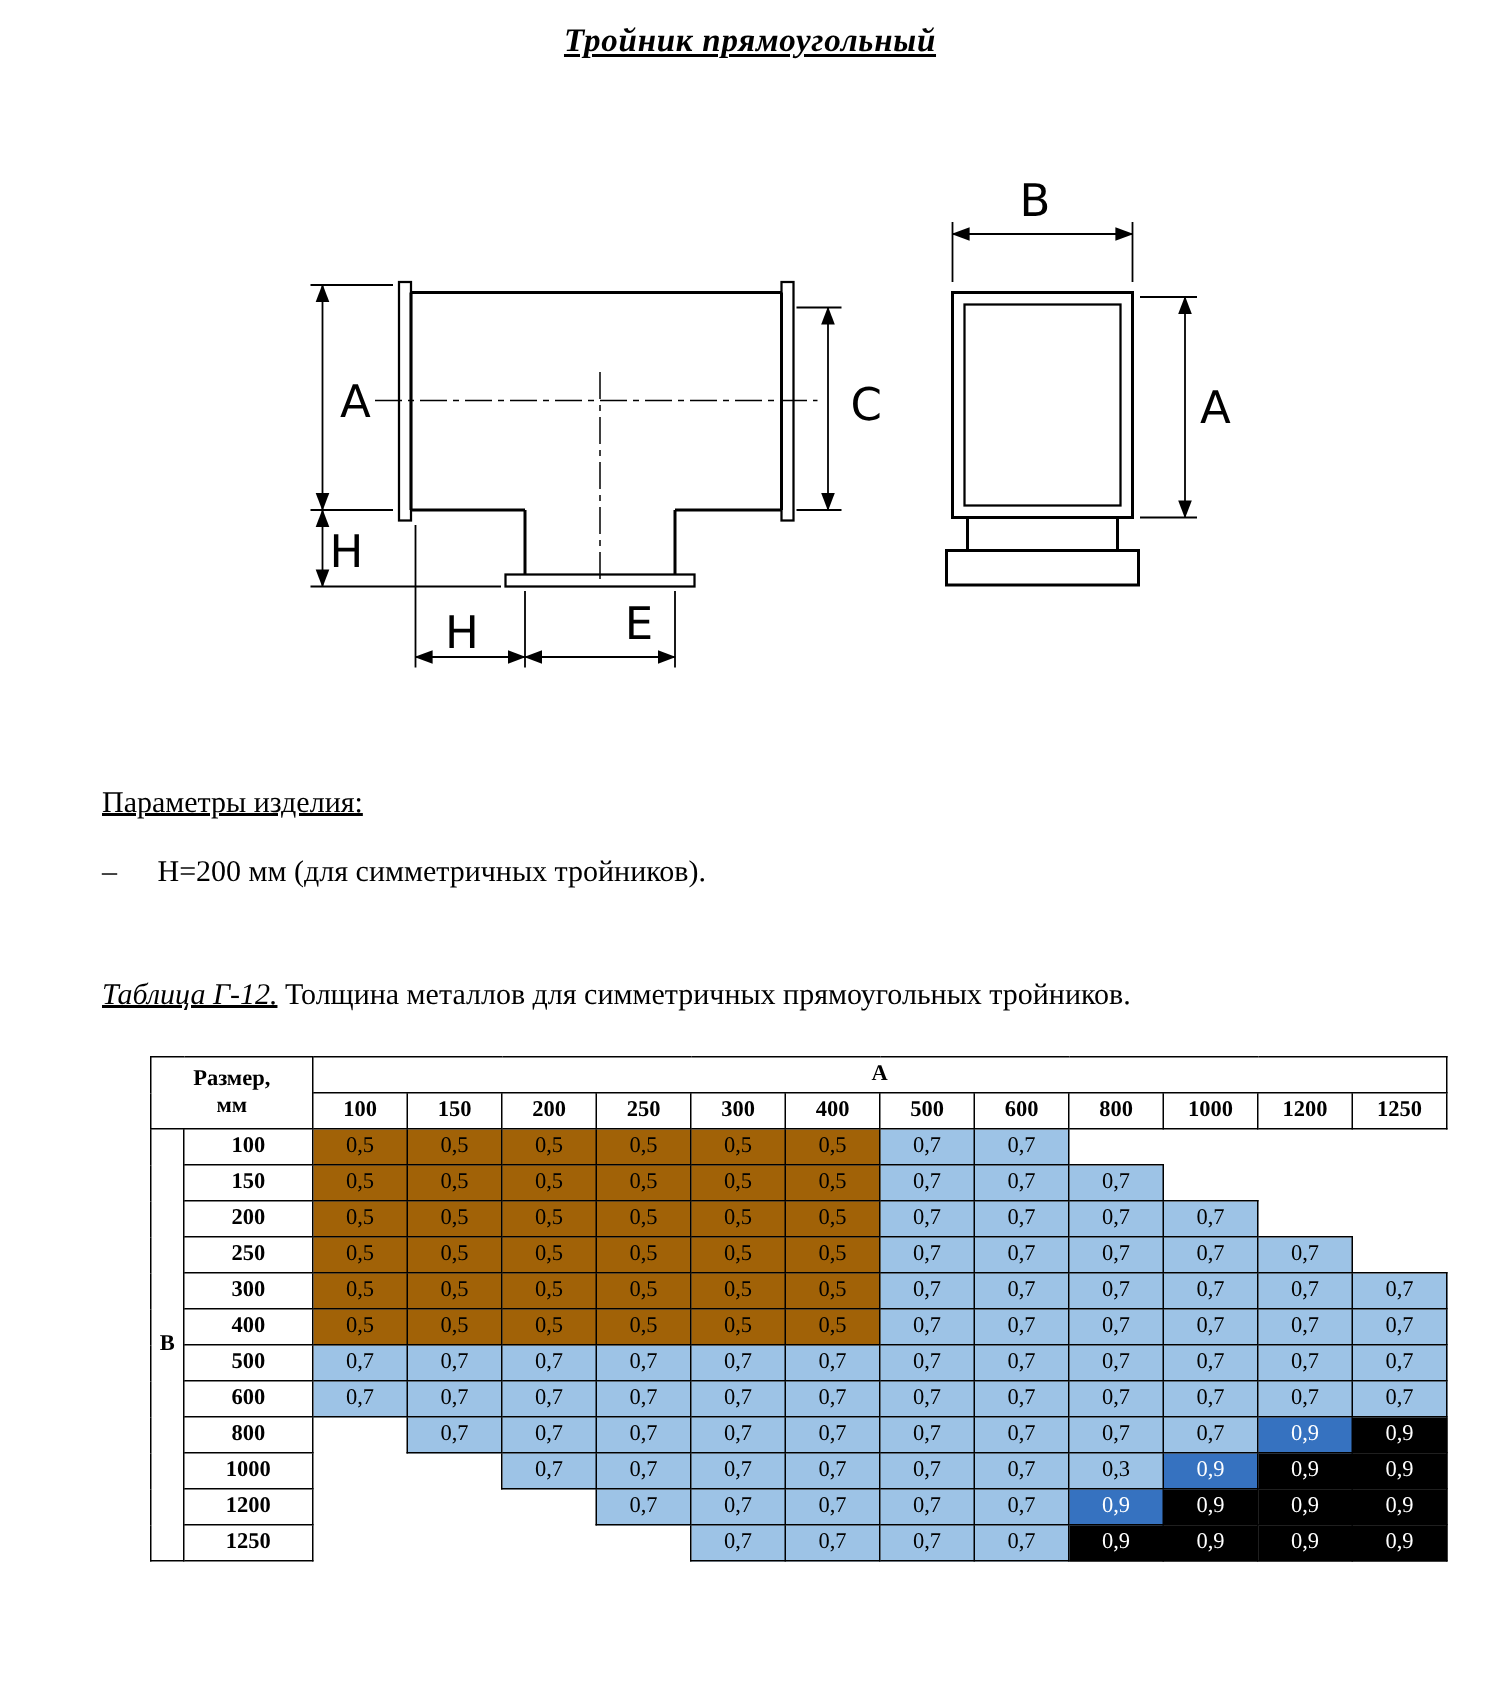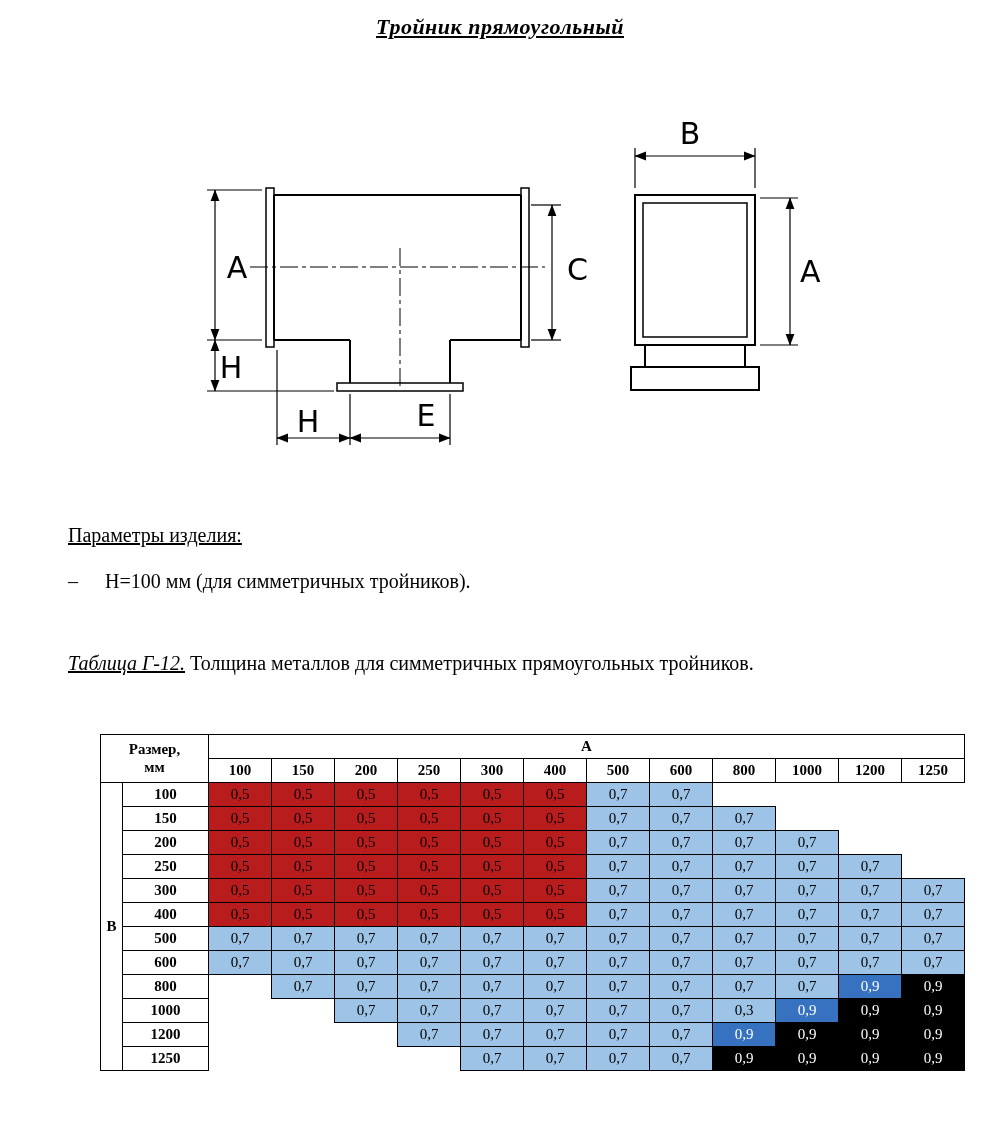--- a/index.html
+++ b/index.html
@@ -20,32 +20,32 @@
     fill: #000; stroke: none;
   }
   .params-heading {
     position: absolute; top: 524px; left: 68px;
     font-size: 20px; text-decoration: underline;
   }
   .param-item { position: absolute; top: 570px; left: 68px; font-size: 20px; }
   .param-item .dash { display: inline-block; width: 37px; }
   .caption { position: absolute; top: 652px; left: 68px; font-size: 20px; }
   .caption .iul { font-style: italic; text-decoration: underline; }
-  .thk { position: absolute; top: 734px; left: 100px; border-collapse: collapse; }
+  .thk { position: absolute; top: 704px; left: 100px; border-collapse: collapse; }
   .thk th, .thk td {
     border: 1px solid #000; height: 24px; text-align: center; vertical-align: middle;
     font-size: 15px; padding: 0 2px; font-family: "Liberation Serif", serif;
   }
   .thk th { font-weight: bold; }
   .thk td { font-weight: normal; }
   .corner { width: 108px; line-height: 1.15; }
   .rowgroup { width: 22px; }
   .rowlabel { width: 86px; }
   .hdcol { width: 63px; }
-  .cw { background: #b91c1c; }
+  .cw { background: #a16207; }
   .cb { background: var(--light_blue); }
   .cd { background: var(--dark_blue); color: var(--text_on_dark); }
   .ck { background: var(--cell_black); color: var(--text_on_dark); }
   .thk td.ce { border: none; background: #fff; }
 </style>
 </head>
 <body>
 
 <div class="title">Тройник прямоугольный</div>
 
@@ -103,21 +103,21 @@
   <text class="dimtext" x="231" y="278" text-anchor="middle">H</text>
   <text class="dimtext" x="308" y="332" text-anchor="middle">H</text>
   <text class="dimtext" x="426" y="326" text-anchor="middle">E</text>
   <text class="dimtext" x="690" y="44" text-anchor="middle">B</text>
   <text class="dimtext" x="800" y="182" text-anchor="start">A</text>
 </svg>
 
 <div class="params-heading">Параметры изделия:</div>
 
 <div class="param-item">
-  <span class="dash">–</span><span>Н=100 мм (для симметричных тройников).</span>
+  <span class="dash">–</span><span>Н=200 мм (для симметричных тройников).</span>
 </div>
 
 <div class="caption">
   <span class="iul">Таблица Г-12.</span><span> Толщина металлов для симметричных прямоугольных тройников.</span>
 </div>
 
 <table class="thk">
   <thead>
     <tr>
       <th class="corner" colspan="2" rowspan="2">

